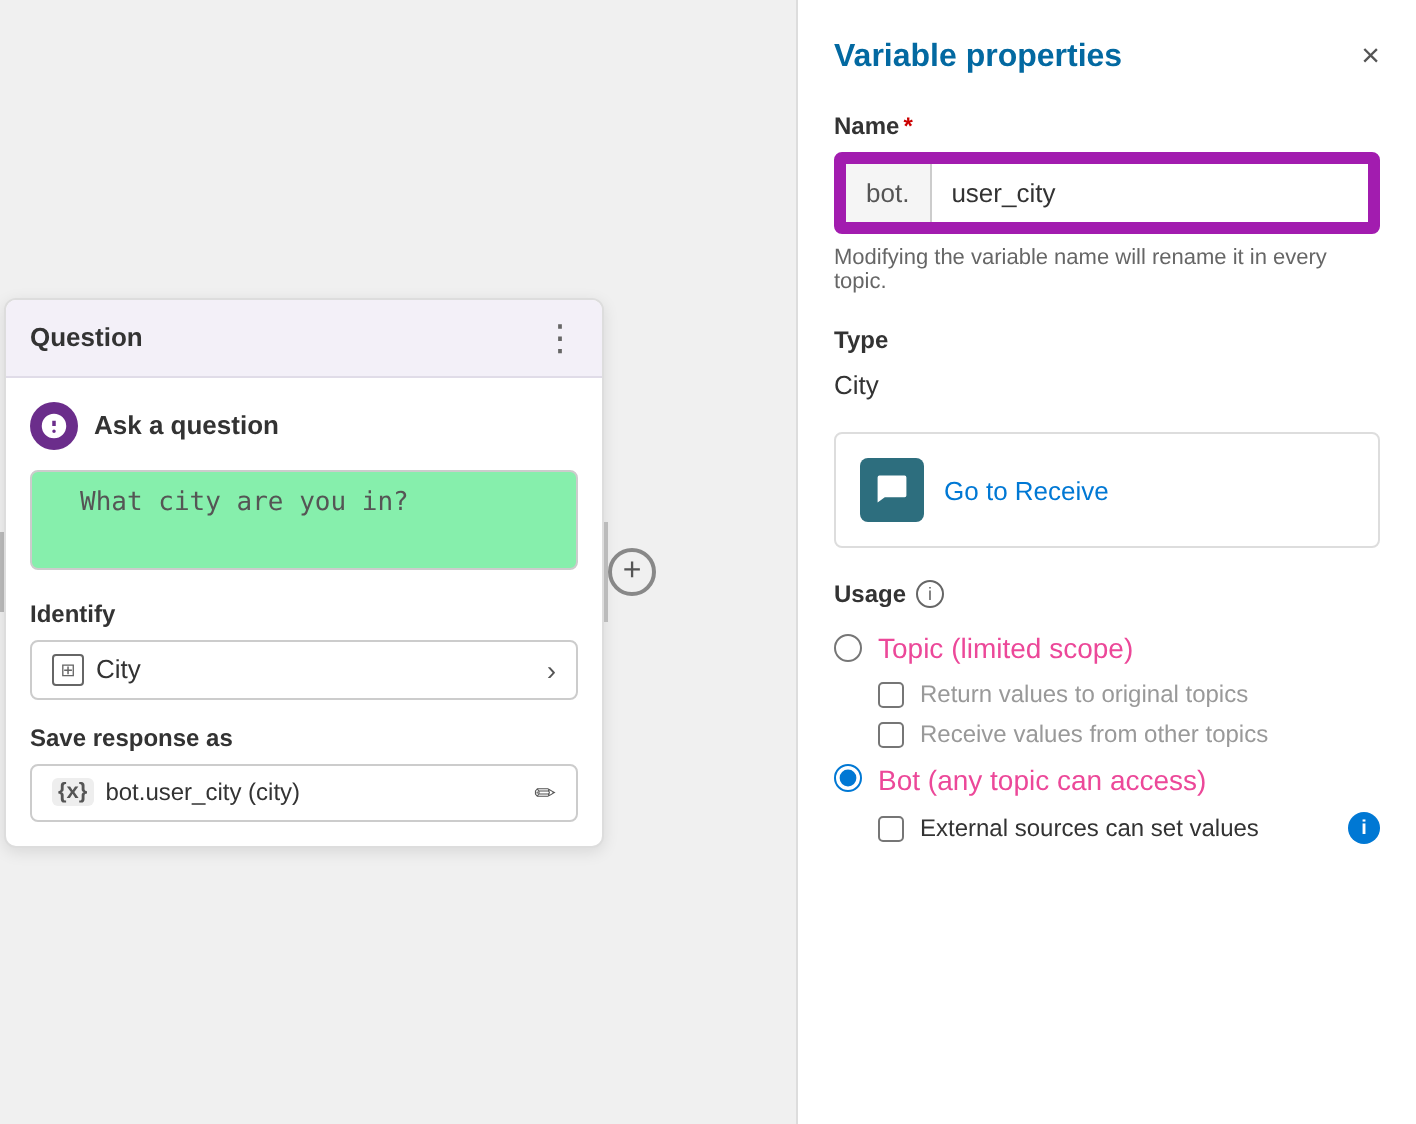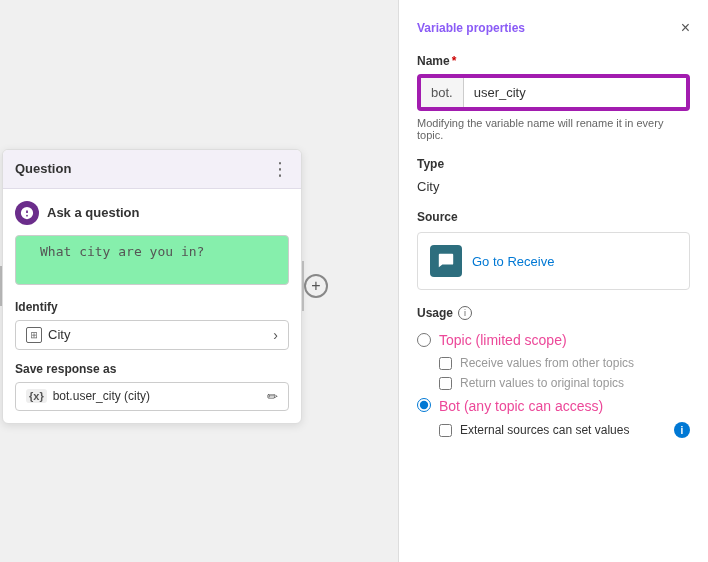--- a/index.html
+++ b/index.html
@@ -219,23 +219,23 @@
     }
 
     .panel-header {
       display: flex;
       justify-content: space-between;
       align-items: center;
       margin-bottom: 18px;
     }
 
     .panel-title {
-      font-size: 12px;
-      font-weight: 600;
-      color: #8b5cf6;
+      font-size: 16px;
+      font-weight: 600;
+      color: #0369a1;
     }
 
     .close-btn {
       cursor: pointer;
       color: #555;
       font-size: 16px;
       line-height: 1;
     }
 
     .field-label {
@@ -245,21 +245,21 @@
       margin-bottom: 6px;
     }
 
     .required-star {
       color: #c00;
       margin-left: 2px;
     }
 
     .name-input-row {
       display: flex;
-      border: 4px solid #a21caf;
+      border: 6px solid #a21caf;
       border-radius: 4px;
       overflow: hidden;
       margin-bottom: 6px;
       justify-content: space-between;
     }
 
     .name-prefix {
       padding: 7px 10px;
       background: #f5f5f5;
       border-right: 1px solid #ccc;
@@ -483,21 +483,20 @@
   </div>
   <div class="name-input-row">
     <span class="name-prefix">bot.</span>
     <input class="name-value" type="text" value="user_city" style="">
   </div>
   <div class="hint-text">Modifying the variable name will rename it in every topic.</div>
 
   <div class="section-title">Type</div>
   <div class="type-value">City</div>
 
-  <div class="section-title">Source</div>
   <div class="source-box">
     <div class="source-icon">
       <svg viewBox="0 0 20 20">
         <path d="M2 3a1 1 0 0 1 1-1h14a1 1 0 0 1 1 1v10a1 1 0 0 1-1 1H6l-4 3V3z"></path>
       </svg>
     </div>
     <span class="source-link">Go to Receive</span>
   </div>
 
   <div class="usage-header">
@@ -505,25 +504,25 @@
     <div class="info-icon">i</div>
   </div>
 
   <div class="radio-item">
     <input class="radio-input" type="radio" name="scope" style="">
     <span class="radio-label">Topic (limited scope)</span>
   </div>
 
   <div class="checkbox-item">
     <input class="checkbox-input" type="checkbox" style="">
-    <span class="checkbox-label">Receive values from other topics</span>
+    <span class="checkbox-label">Return values to original topics</span>
   </div>
   <div class="checkbox-item">
     <input class="checkbox-input" type="checkbox" style="">
-    <span class="checkbox-label">Return values to original topics</span>
+    <span class="checkbox-label">Receive values from other topics</span>
   </div>
 
   <div class="bot-row" style="margin-top:8px;">
     <input class="radio-input" type="radio" name="scope" checked="" style="">
     <span class="radio-label">Bot (any topic can access)</span>
   </div>
 
   <div class="ext-sources-row">
     <input class="checkbox-input" type="checkbox" style="">
     <span class="ext-label">External sources can set values</span>

